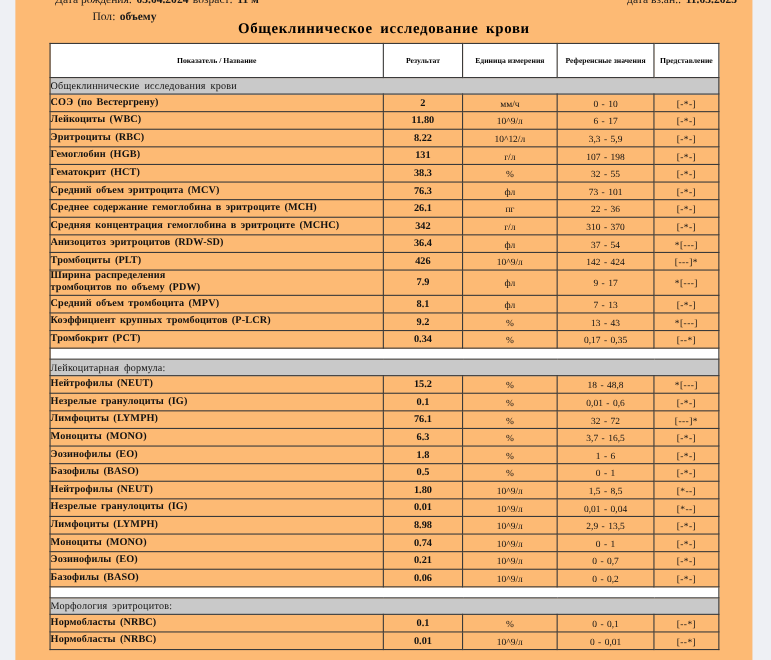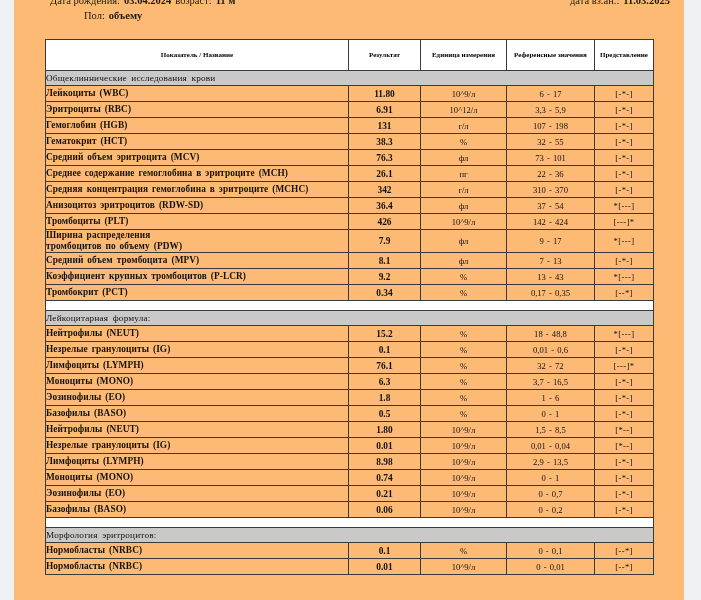--- a/index.html
+++ b/index.html
@@ -179,20 +179,21 @@
       </span>
     </div>
     <div class="ph-row ph-row2">
       <span class="ph-left">
         <span class="ph-label">Пол:</span>
         <span class="ph-value">объему</span>
       </span>
     </div>
   </div>
 
+  <div class="doc-title">Общеклиническое  исследование  крови</div>
 
   <table id="lab-table">
     <colgroup>
       <col class="c-name">
         <col class="c-result">
         <col class="c-unit">
         <col class="c-ref">
         <col class="c-repr">
     </colgroup>
     <thead>
@@ -202,29 +203,36 @@
         <th>Единица измерения</th>
         <th>Референсные значения</th>
         <th>Представление</th>
       </tr>
     </thead>
     <tbody id="table-body">
         <tr class="section-row">
           <td colspan="5">Общеклиннические исследования крови</td>
         </tr>
         <tr class="data-row">
+          <td class="cell-name">СОЭ  (по  Вестергрену)</td>
+          <td class="cell-result">2</td>
+          <td class="cell-unit">мм/ч</td>
+          <td class="cell-ref">0 - 10</td>
+          <td class="cell-repr">[-*-]</td>
+        </tr>
+        <tr class="data-row">
           <td class="cell-name">Лейкоциты  (WBC)</td>
           <td class="cell-result">11.80</td>
           <td class="cell-unit">10^9/л</td>
           <td class="cell-ref">6 - 17</td>
           <td class="cell-repr">[-*-]</td>
         </tr>
         <tr class="data-row">
           <td class="cell-name">Эритроциты  (RBC)</td>
-          <td class="cell-result">6.91</td>
+          <td class="cell-result">8.22</td>
           <td class="cell-unit">10^12/л</td>
           <td class="cell-ref">3,3 - 5,9</td>
           <td class="cell-repr">[-*-]</td>
         </tr>
         <tr class="data-row">
           <td class="cell-name">Гемоглобин  (HGB)</td>
           <td class="cell-result">131</td>
           <td class="cell-unit">г/л</td>
           <td class="cell-ref">107 - 198</td>
           <td class="cell-repr">[-*-]</td>

